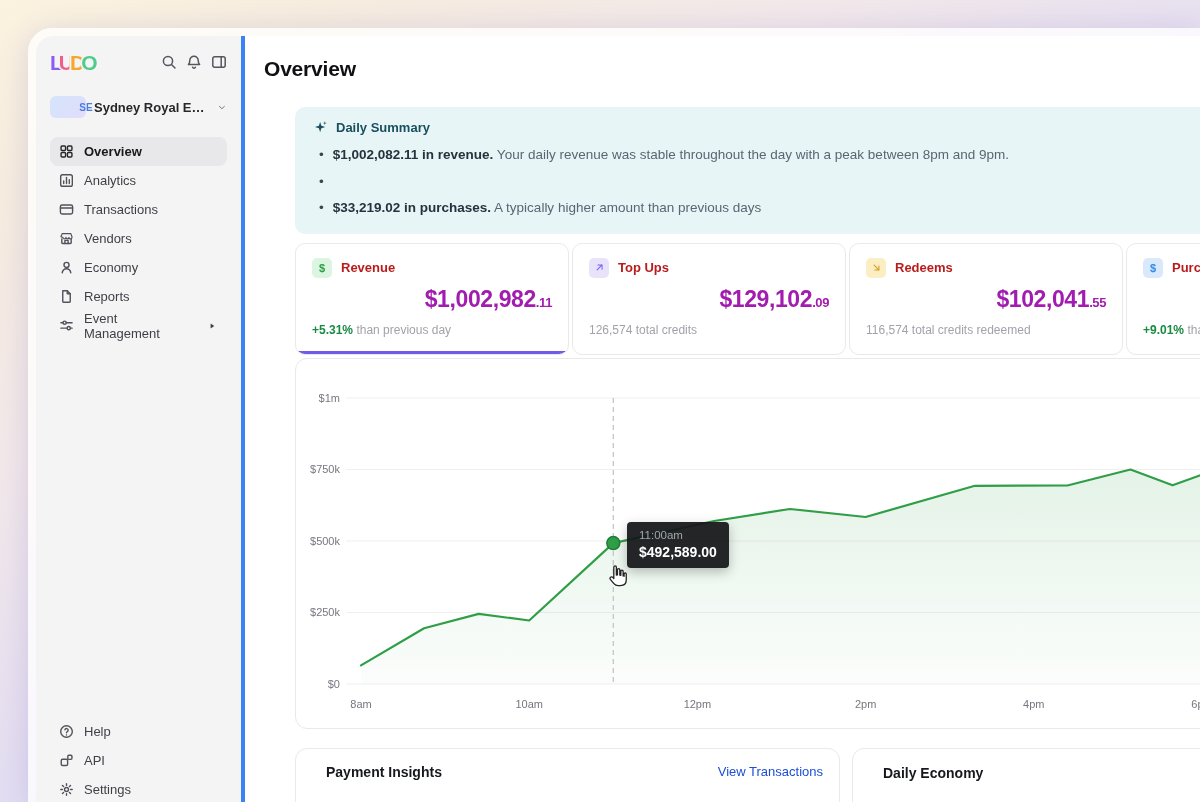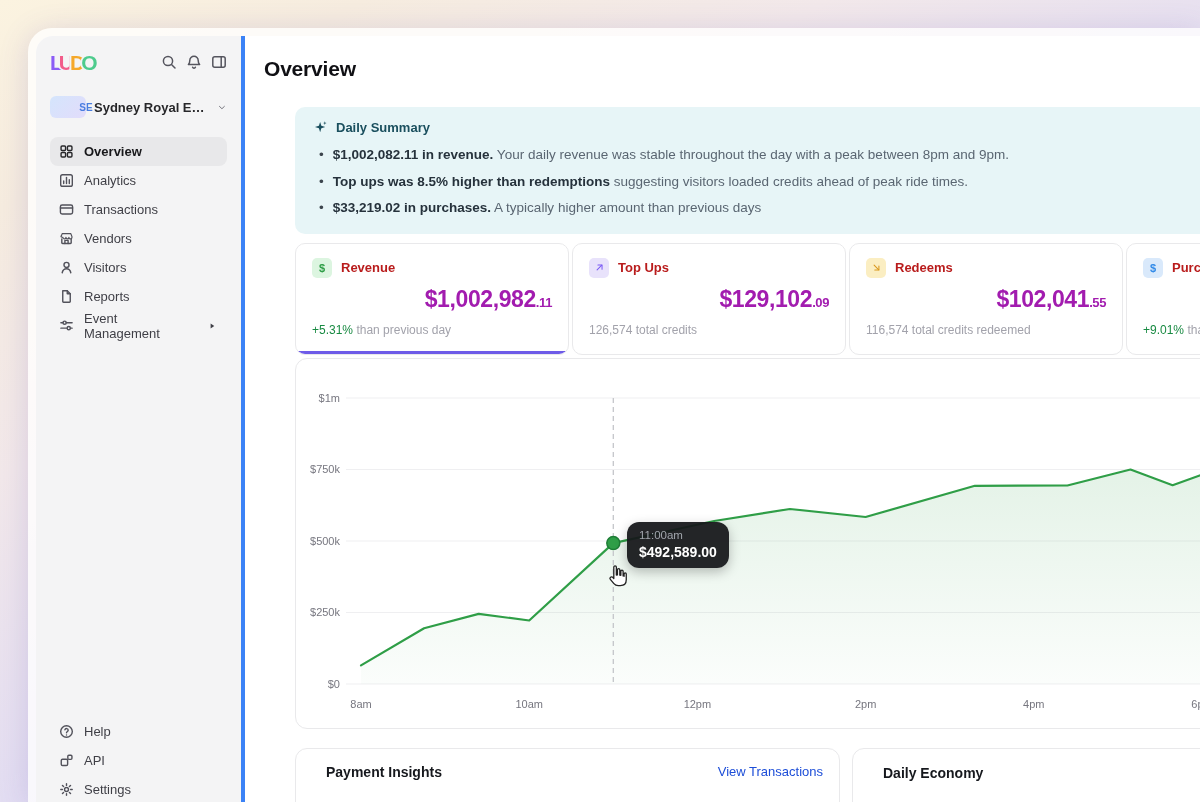--- a/index.html
+++ b/index.html
@@ -56,28 +56,28 @@
   .stat-card { position:relative; background:#fff; border:1px solid #e9e9eb; border-radius:10px;
     height:112px; padding:14px 16px; cursor:pointer; overflow:hidden; }
   .stat-head { display:flex; align-items:center; gap:9px; }
   .stat-badge { width:20px; height:20px; border-radius:5px; display:flex; align-items:center; justify-content:center;
     font-size:11px; font-weight:700; }
   .stat-badge .aic { width:11px; height:11px; display:inline-flex; }
   .stat-label { font-size:13px; font-weight:600; color:#b91c1c; }
   .stat-value { margin-top:8px; font-size:23px; font-weight:700; color:#a21caf; letter-spacing:-.4px; white-space:nowrap;text-align:right; }
   .stat-value .cents { font-size:13px; }
   .stat-sub { margin-top:10px; font-size:12px; color:#a2a2ab; white-space:nowrap; }
-  .stat-sub .delta { font-weight:400;margin-top:20px; }
+  .stat-sub .delta { font-weight:700;margin-top:20px; }
   .stat-card.active::after { content:""; position:absolute; left:0; right:0; bottom:0; height:3px; background:#6e5be8; }
 
   
   .chart-card { position:relative; margin-top:3px; width:1105px; height:371px;
     background:#fff; border:1px solid #e9e9eb; border-radius:12px; overflow:hidden; }
   .chart-svg { position:absolute; inset:0; }
-  .tooltip { position:absolute; left:331px; top:163px; background:rgba(22,23,27,.94); border-radius:12px;
+  .tooltip { position:absolute; left:331px; top:163px; background:rgba(22,23,27,.94); border-radius:4px;
     padding:6px 12px 7px; box-shadow:0 4px 12px rgba(0,0,0,.25); pointer-events:none; }
   .tooltip .t-time { font-size:11.5px; color:#a0a5ac; line-height:15px; }
   .tooltip .t-val { font-size:14px; color:#fff; font-weight:700; line-height:18px; white-space:nowrap; }
   .cursor { position:absolute; left:308px; top:204px; pointer-events:none; }
 
   
   .bottom-row { display:flex; gap:12px; margin-top:19px; }
   .b-card { background:#fff; border:1px solid #e9e9eb; border-radius:12px; height:120px; padding:15px 16px; }
   .b-card.p1 { width:545px; display:flex; justify-content:space-between; align-items:flex-start; }
   .b-card.p2 { width:548px; }
@@ -167,21 +167,21 @@
             </span>
             <span>Vendors</span>
           </div>
           <div class="nav-item">
             <span class="nicon">
               <svg viewBox="0 0 16 16" width="100%" height="100%" fill="none" stroke="currentColor" stroke-width="1.5" stroke-linecap="round" stroke-linejoin="round">
                 <circle cx="8" cy="5.2" r="2.7"></circle>
                 <path d="M3.4 13.6c.6-2.9 2.4-4.3 4.6-4.3s4 1.4 4.6 4.3"></path>
               </svg>
             </span>
-            <span>Visitors</span>
+            <span>Economy</span>
           </div>
           <div class="nav-item">
             <span class="nicon">
               <svg viewBox="0 0 16 16" width="100%" height="100%" fill="none" stroke="currentColor" stroke-width="1.5" stroke-linecap="round" stroke-linejoin="round">
                 <path d="M4 1.8h4.8L12 5v8.4a.8.8 0 0 1-.8.8H4.8a.8.8 0 0 1-.8-.8V1.8z"></path>
                 <path d="M8.8 1.8V5H12"></path>
               </svg>
             </span>
             <span>Reports</span>
           </div>
@@ -250,21 +250,20 @@
               </span>
             <span>Daily Summary</span>
           </div>
           <ul id="bullets">
               <li>
                 <span class="dot">•</span>
                 <span><b>$1,002,082.11 in revenue.</b><span> Your daily revenue was stable throughout the day with a peak between 8pm and 9pm.</span></span>
               </li>
               <li>
                 <span class="dot">•</span>
-                <span><b>Top ups was 8.5% higher than redemptions</b><span> suggesting visitors loaded credits ahead of peak ride times.</span></span>
               </li>
               <li>
                 <span class="dot">•</span>
                 <span><b>$33,219.02 in purchases.</b><span> A typically higher amount than previous days</span></span>
               </li>
             </ul>
         </section>
 
         <div class="stats" id="stats">
             <div class="stat-card active">

